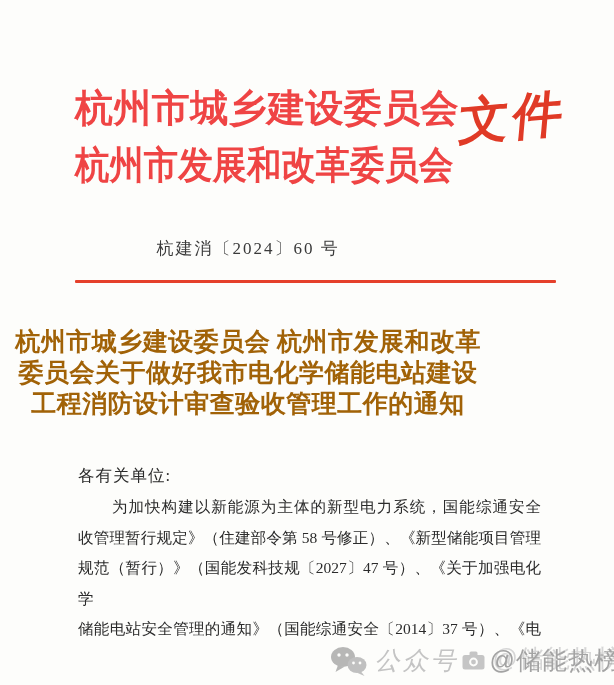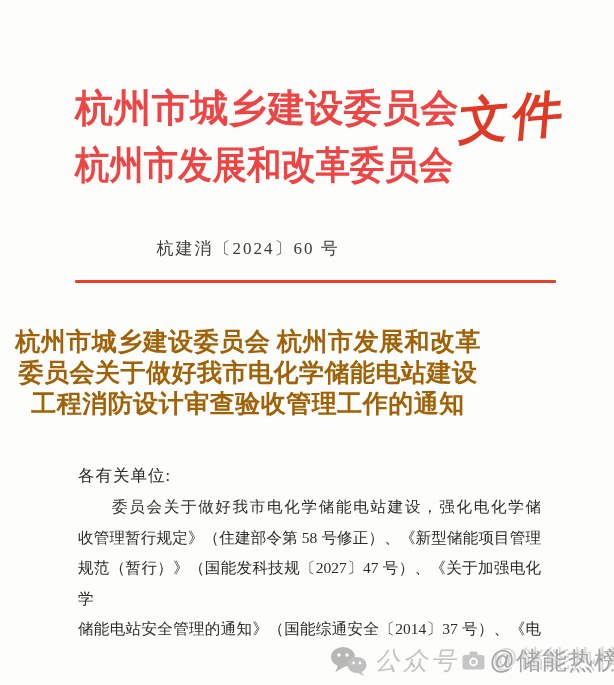--- a/index.html
+++ b/index.html
@@ -155,21 +155,21 @@
   <div class="red-divider"></div>
 
   <h1 class="doc-title">
     <span class="title-line">杭州市城乡建设委员会 杭州市发展和改革</span>
     <span class="title-line">委员会关于做好我市电化学储能电站建设</span>
     <span class="title-line">工程消防设计审查验收管理工作的通知</span>
   </h1>
 
   <div class="doc-body">
     <div class="salutation">各有关单位:</div>
-    <div class="body-line indent-first">委员会关于做好我市电化学储能电站建设，强化电化学储</div>
+    <div class="body-line indent-first">为加快构建以新能源为主体的新型电力系统，国能综通安全</div>
     <div class="body-line">收管理暂行规定》（住建部令第 58 号修正）、《新型储能项目管理</div>
     <div class="body-line">规范（暂行）》（国能发科技规〔2027〕47 号）、《关于加强电化学</div>
     <div class="body-line">储能电站安全管理的通知》（国能综通安全〔2014〕37 号）、《电</div>
   </div>
 
   <div class="watermark">
     <svg class="wm-icon" width="38" height="30" viewBox="0 0 38 30" aria-hidden="true">
       <ellipse cx="13" cy="11" rx="12" ry="10" fill="#ababab"></ellipse>
       <path d="M8 19 L5.5 26 L14 21" fill="#ababab"></path>
       <circle cx="9" cy="9" r="1.7" fill="#fdfdfb"></circle>

